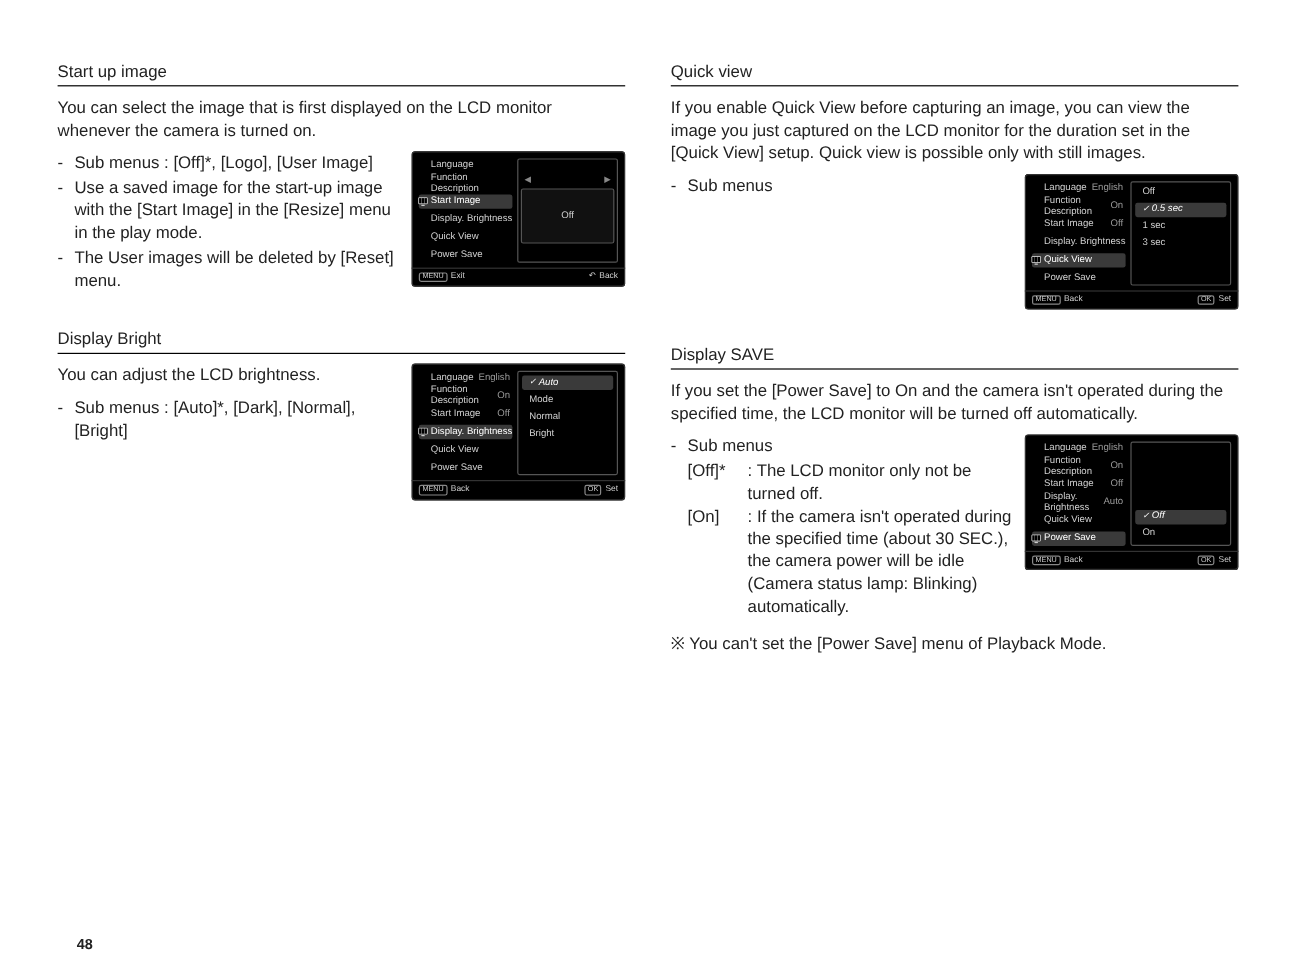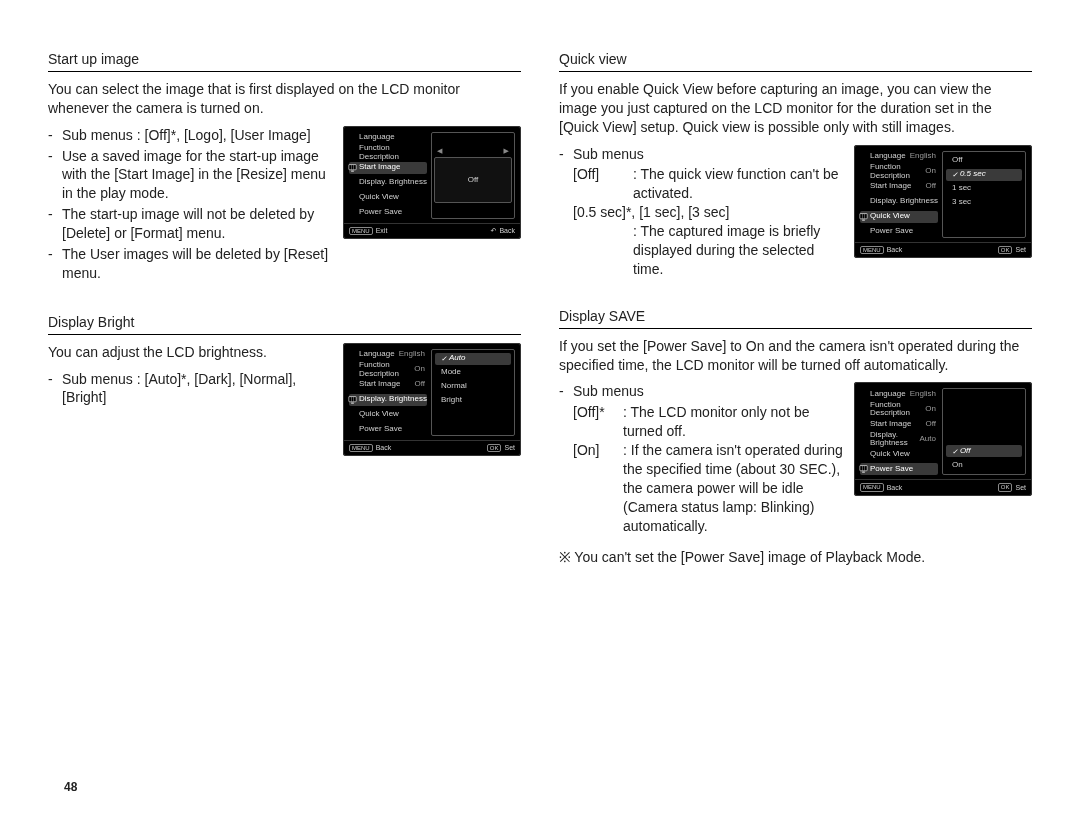--- a/index.html
+++ b/index.html
@@ -251,21 +251,20 @@
     <div class="col">
 
       <div class="section">
         <div class="sec-title">Start up image</div>
         <p class="para">You can select the image that is first displayed on the LCD monitor whenever the camera is turned on.</p>
         <div class="flexrow">
           <div class="text">
             <ul class="dash">
               <li>Sub menus : [Off]*, [Logo], [User Image]</li>
               <li>Use a saved image for the start-up image with the [Start Image] in the [Resize] menu in the play mode.</li>
-              <li>The start-up image will not be deleted by [Delete] or [Format] menu.</li>
               <li>The User images will be deleted by [Reset] menu.</li>
             </ul>
           </div>
 
           <div class="cam">
             <div class="cam-body">
               <div class="cam-left">
                 <div class="row">
                     <span>Language</span>
                   </div>
@@ -391,31 +390,20 @@
     <div class="col">
 
       <div class="section">
         <div class="sec-title">Quick view</div>
         <p class="para">If you enable Quick View before capturing an image, you can view the image you just captured on the LCD monitor for the duration set in the [Quick View] setup. Quick view is possible only with still images.</p>
         <div class="flexrow">
           <div class="text">
             <ul class="dash">
                 <li>Sub menus</li>
               </ul>
-            <div class="defs">
-              <div class="defrow hanging">
-                <div class="k">[Off]</div>
-                <div class="v">The quick view function can't be activated.</div>
-              </div>
-              <div>[0.5 sec]*, [1 sec], [3 sec]</div>
-              <div class="defrow hanging">
-                <div class="k"></div>
-                <div class="v">The captured image is briefly displayed during the selected time.</div>
-              </div>
-            </div>
           </div>
 
           <div class="cam">
             <div class="cam-body">
               <div class="cam-left">
                 <div class="row">
                     <span>Language</span>
                     <span class="val">English</span>
                   </div>
                 <div class="row">
@@ -531,20 +519,20 @@
                   <span class="badge">MENU</span>
                   <span>Back</span>
                 </span>
               <span class="btn">
                   <span class="badge">OK</span>
                   <span>Set</span>
                 </span>
             </div>
           </div>
         </div>
-        <p class="note">You can't set the [Power Save] image of Playback Mode.</p>
+        <p class="note">You can't set the [Power Save] menu of Playback Mode.</p>
       </div>
 
     </div>
   </div>
 
   <div class="pagenum">48</div>
 </div>
 
 </body></html>

